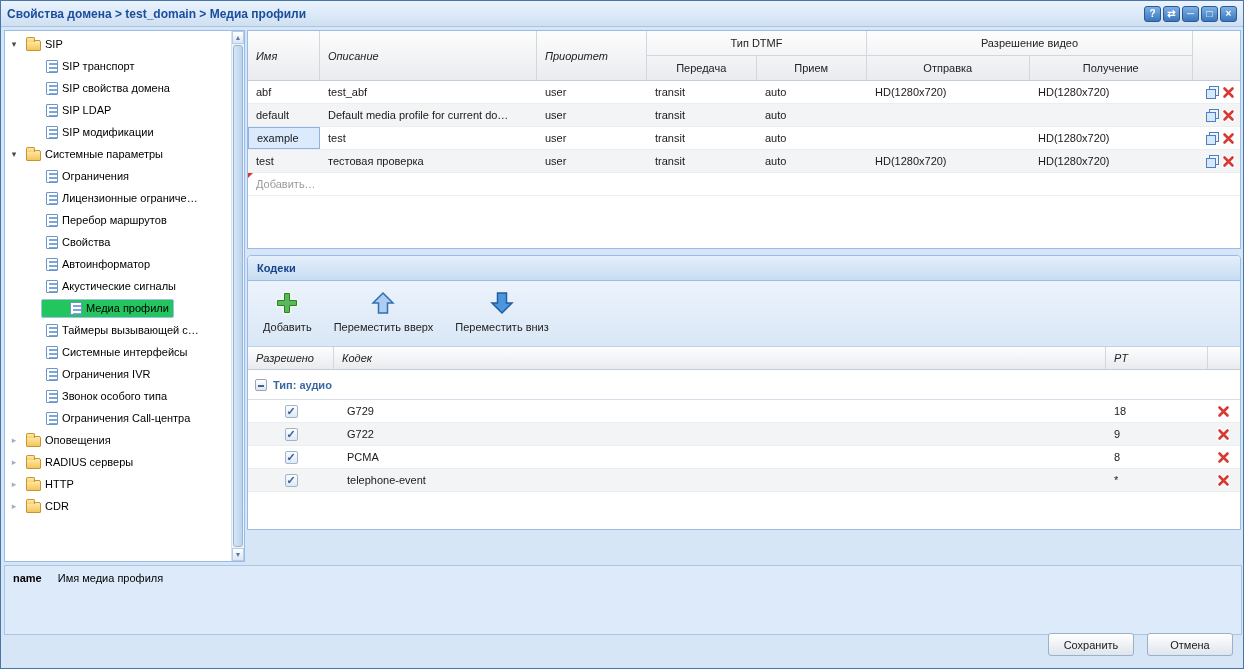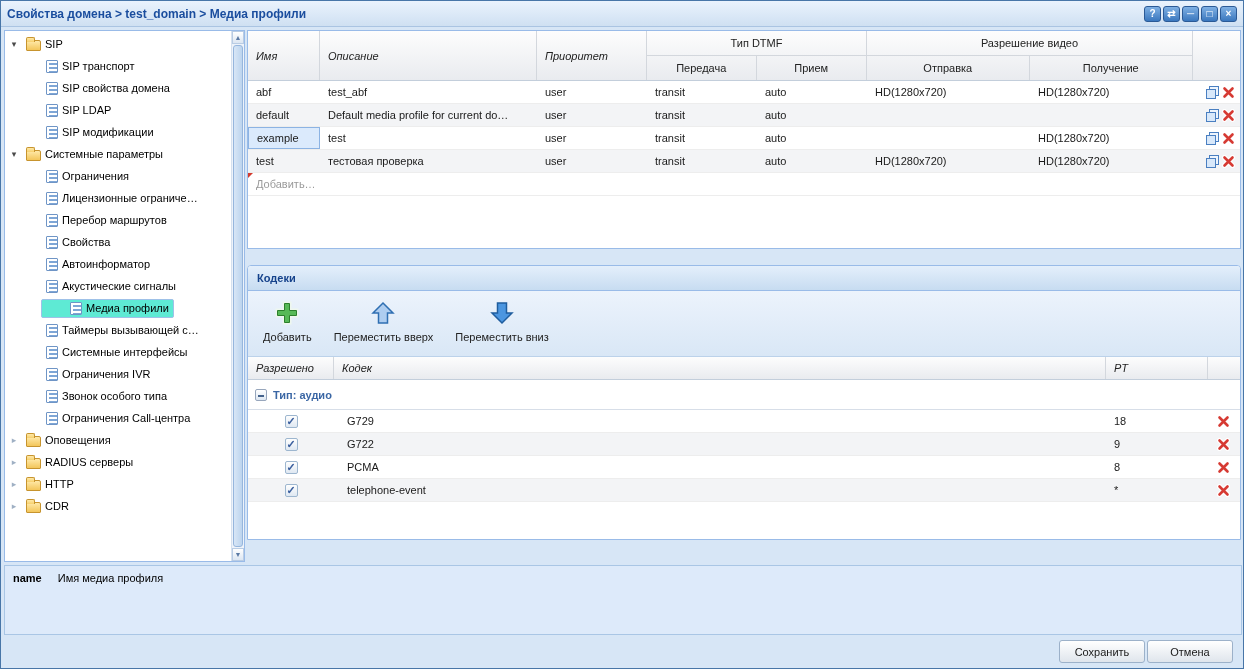--- a/index.html
+++ b/index.html
@@ -36,21 +36,21 @@
   .tree-panel {
     position:absolute; left:3px; top:29px; width:241px; height:532px;
     background:#fff; border:1px solid #99bbe8;
   }
   .tree-items { position:absolute; top:2px; left:2px; right:14px; bottom:2px; overflow:hidden; }
   .tree-item { height:22px; display:flex; align-items:center; white-space:nowrap; cursor:pointer; }
   .tree-item .tw { flex:0 0 14px; width:14px; text-align:center; font-size:9px; color:#4a4a4a; }
   .tree-item.collapsed .tw { color:#9fb0c4; }
   .lvl1 { padding-left:34px; }
   .node { display:flex; align-items:center; gap:4px; padding:2px 4px; border:1px solid transparent; border-radius:2px; }
-  .tree-item.selected .node { background:#5eead4; border-color:#9fc1e8;padding-left:28px; }
+  .tree-item.selected .node { background:#22c55e; border-color:#9fc1e8;padding-left:28px; }
   .tlabel { color:#000; }
   .ico { flex:0 0 auto; }
   .ico-folder {
     width:15px; height:11px; position:relative; margin-top:3px;
     background: linear-gradient(#ffe9a8, #f3c65b);
     border:1px solid #c7942e; border-radius:2px 2px 1px 1px;
   }
   .ico-folder::before {
     content:""; position:absolute; left:-1px; top:-4px; width:7px; height:4px;
     background: linear-gradient(#ffe9a8, #f6d06e);
@@ -99,21 +99,21 @@
   .grow { display:flex; height:23px; border-bottom:1px solid #ededed; align-items:stretch; position:relative; background:#fff; }
   .grow.alt { background:#f3f4f6; }
   .c { padding:0 8px; overflow:hidden; text-overflow:ellipsis; white-space:nowrap; display:flex; align-items:center; }
   .c.focus { background:#dbeafc; border:1px solid #8cb3e3; }
   .c.acts { justify-content:flex-end; gap:3px; padding-right:5px; }
   .del, .copy { display:flex; align-items:center; cursor:pointer; }
   .add-row { color:#9a9a9a; }
   .dirty { position:absolute; left:0; top:0; width:0; height:0; border-top:5px solid #d33a2e; border-right:5px solid transparent; }
   
   #codecs-panel {
-    position:absolute; left:246px; top:264px; width:994px; height:275px;
+    position:absolute; left:246px; top:254px; width:994px; height:275px;
     background:#fff; border:1px solid #99bbe8; border-radius:4px 4px 0 0; overflow:hidden;
   }
   .panel-hd {
     height:25px; background: linear-gradient(#e4effb, #c7dcf1);
     border-bottom:1px solid #99bbe8;
     display:flex; align-items:center; padding:0 9px;
     font-weight:bold; color:#15428b;
   }
   .toolbar {
     height:66px; background: linear-gradient(#ecf3fc, #d9e7f6);
@@ -144,21 +144,21 @@
     color:#3b5f9e; font-size:11px; font-weight:bold; line-height:1; cursor:pointer;
   }
   .codec-name { padding-left:13px; }
   
   #desc-panel {
     position:absolute; left:3px; top:564px; width:1238px; height:70px;
     background:#ddeafa; border:1px solid #a9c6e5; padding:6px 8px; color:#000;
   }
   #desc-panel .fname { font-weight:bold; }
   #desc-panel .fdesc { margin-left:16px; }
-  .footer-btns { position:absolute; right:10px; bottom:5px; display:flex; gap:2px; }
+  .footer-btns { position:absolute; right:10px; bottom:12px; display:flex; gap:13px; }
   .btn {
     min-width:86px; height:23px; padding:0 12px;
     border:1px solid #9cb1c9; border-radius:3px;
     background: linear-gradient(#ffffff, #dfe5ec);
     display:flex; align-items:center; justify-content:center;
     color:#1a1a1a; cursor:pointer;
   }
 </style>
 </head>
 <body>

